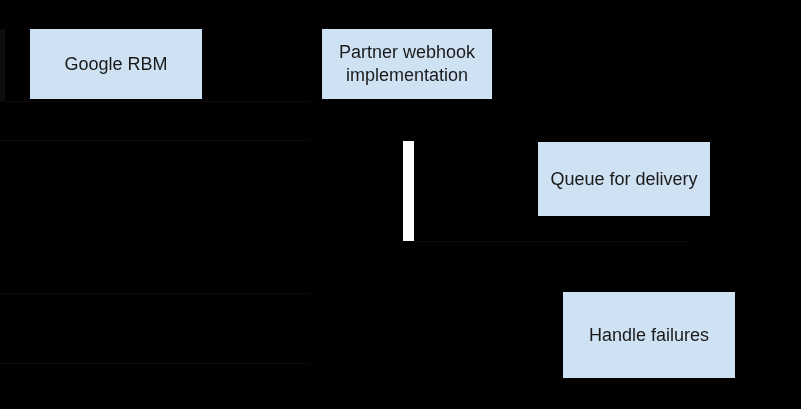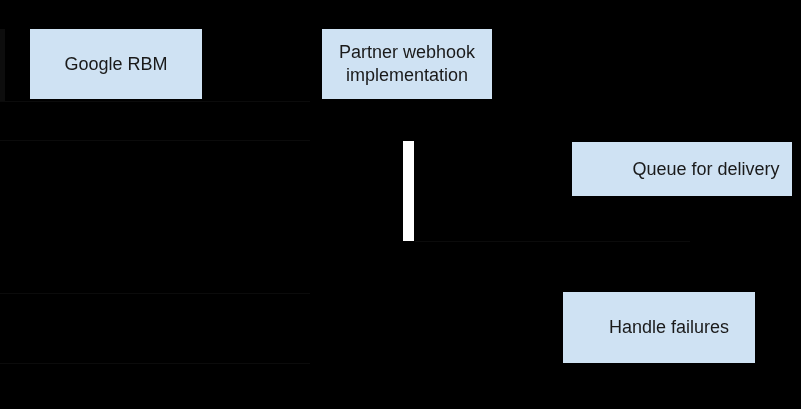--- a/index.html
+++ b/index.html
@@ -23,22 +23,22 @@
     align-items: center;
     justify-content: center;
     text-align: center;
     font-size: 18px;
     line-height: 23px;
     color: #1a1a1a;
     background: #cfe2f3;
   }
   .node-google-rbm        { left: 17px;  top: 29px;  width: 172px; height: 70px; margin-left: 13px; }
   .node-partner-webhook   { left: 322px; top: 29px;  width: 170px; height: 70px; padding: 0 6px; box-sizing: border-box; align-items: center; }
-  .node-queue-delivery    { left: 572px; top: 142px; width: 172px; height: 54px; padding-left: 48px; }
-  .node-handle-failures   { left: 563px; top: 292px; width: 172px; height: 71px; padding-left: 20px; }
+  .node-queue-delivery    { left: 538px; top: 142px; width: 172px; height: 74px; }
+  .node-handle-failures   { left: 563px; top: 292px; width: 172px; height: 86px; }
   .activation-bar {
     position: absolute;
     left: 403px;
     top: 141px;
     width: 11px;
     height: 100px;
     background: #ffffff;
   }
   .faint-line {
     position: absolute;

